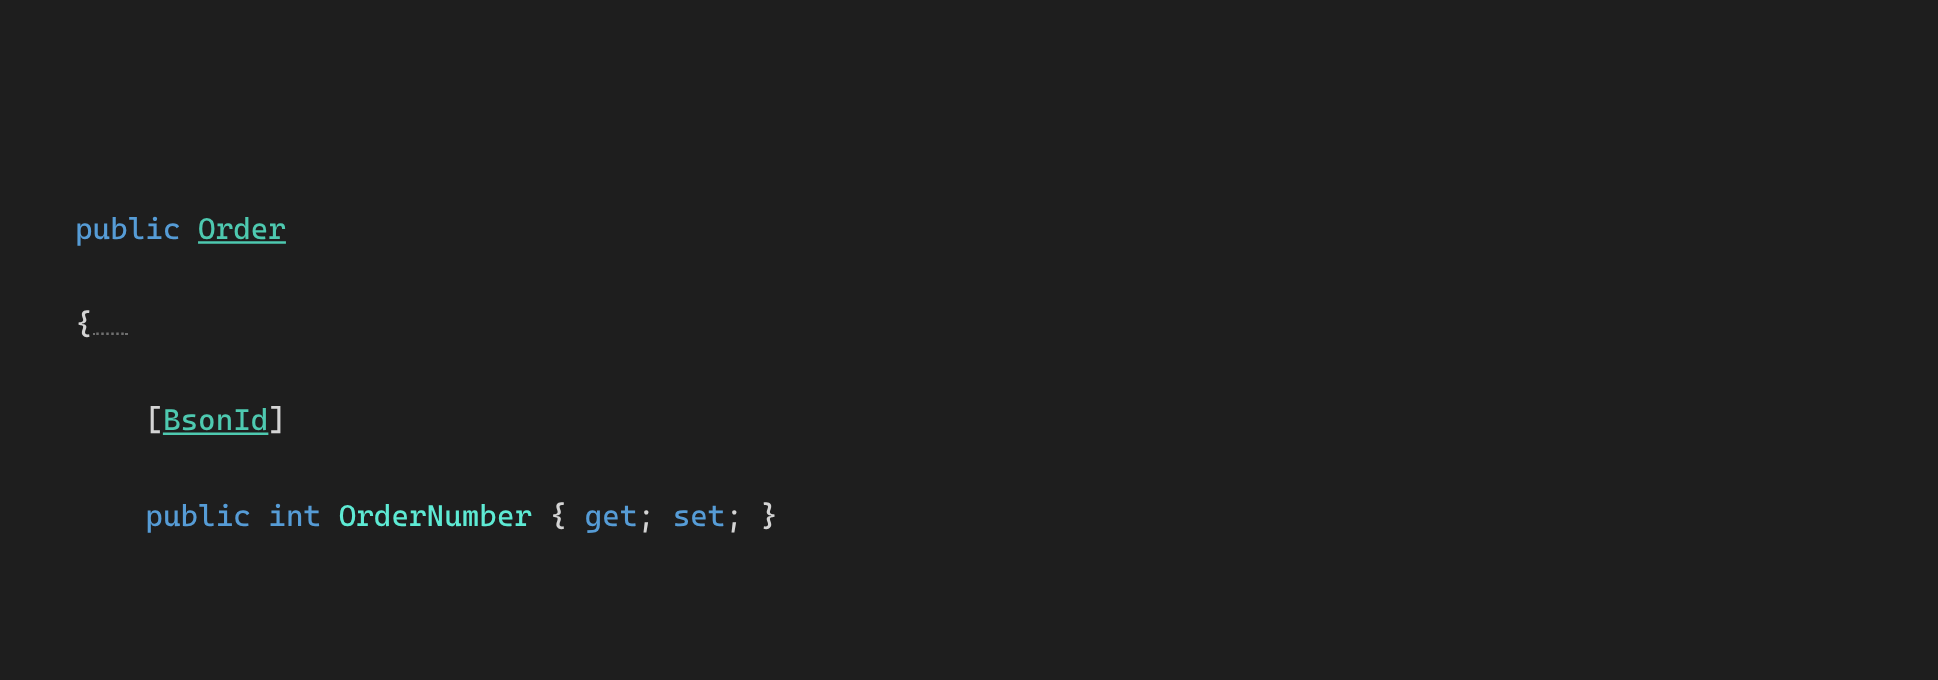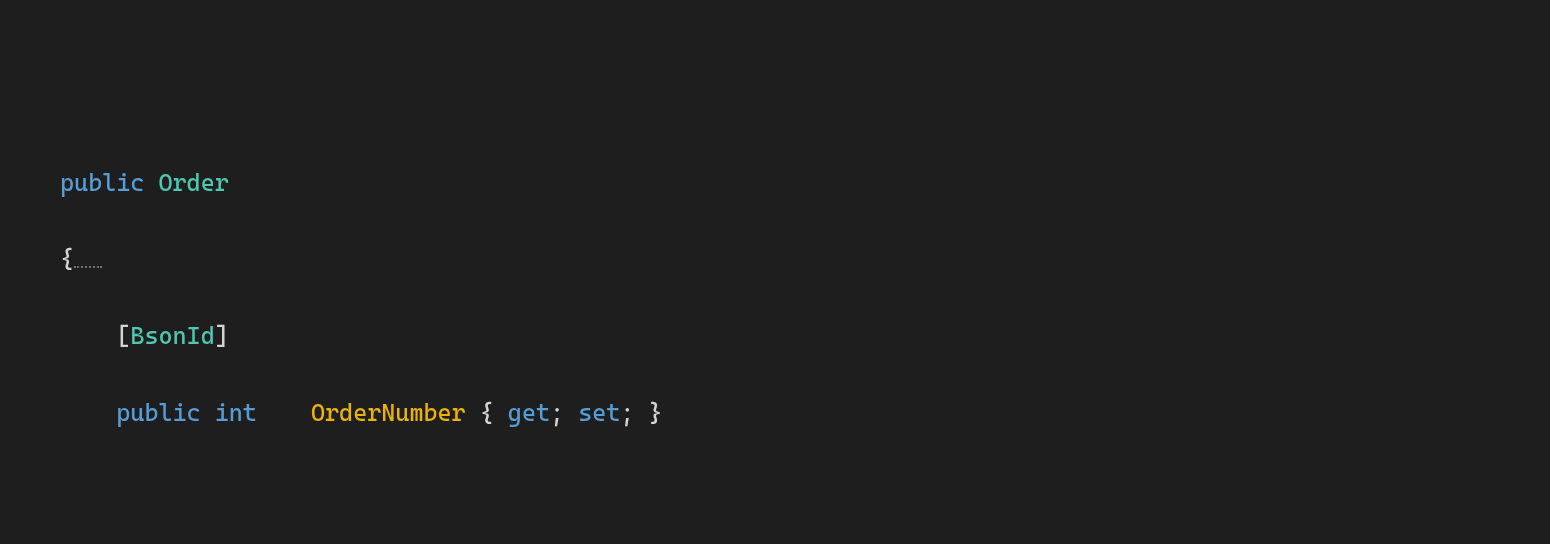--- a/index.html
+++ b/index.html
@@ -8,22 +8,22 @@
     font-family: "Cascadia Code", "Fira Code", Consolas, "Courier New", monospace;
     font-size: 24px;
     font-weight: 500;
     line-height: 1.6;
     padding: 10px 0 20px 0;
     color: #d4d4d4;
     white-space: pre;
   }
   .line { padding: 0 0 0 60px; }
   .kw   { color: #569cd6; } 
-  .type { color: #4ec9b0; } 
-  .ident{ color: #eab308; margin-left: 40px; } 
+  .type { color: #4ec9b0; text-decoration: underline; } 
+  .ident{ color: #5eead4; } 
   .pun  { color: #d4d4d4; }
   .dots {
     display: inline-block;
     border-bottom: 2px dotted #707070;
     height: 0;
     vertical-align: top;
     position: relative;
     top: 1.05em;
   }
 </style>

